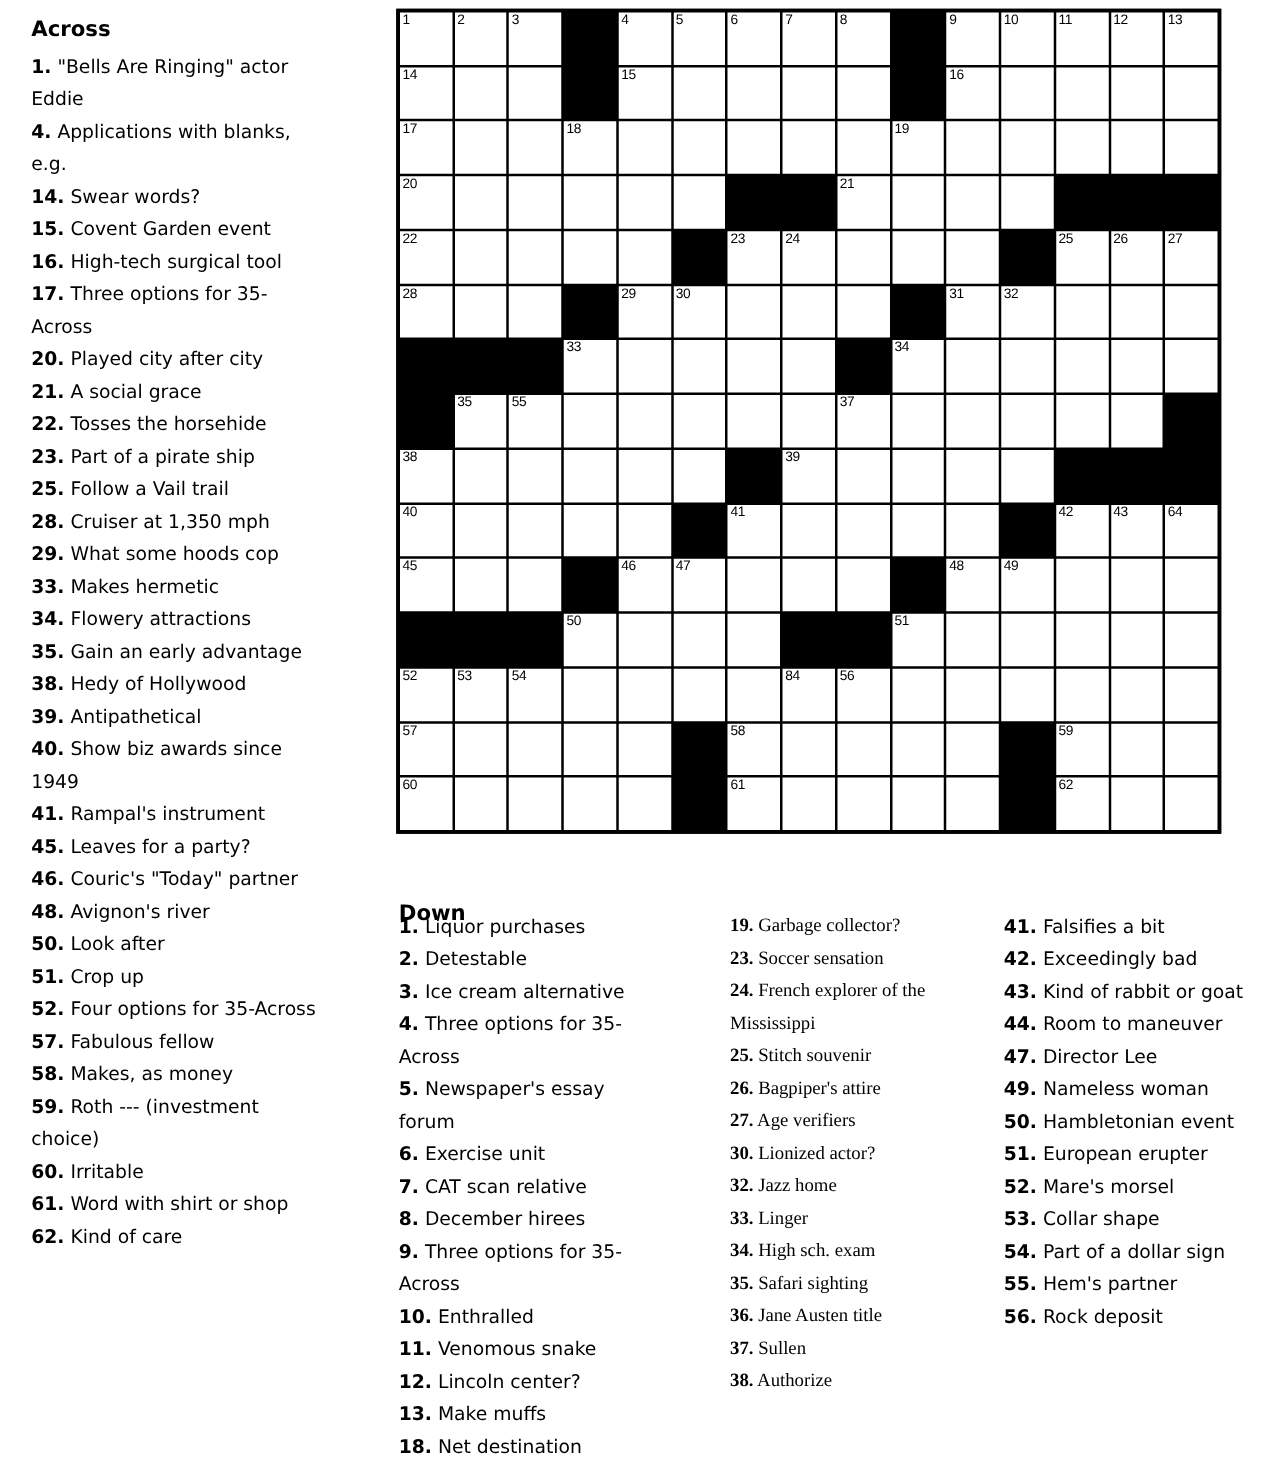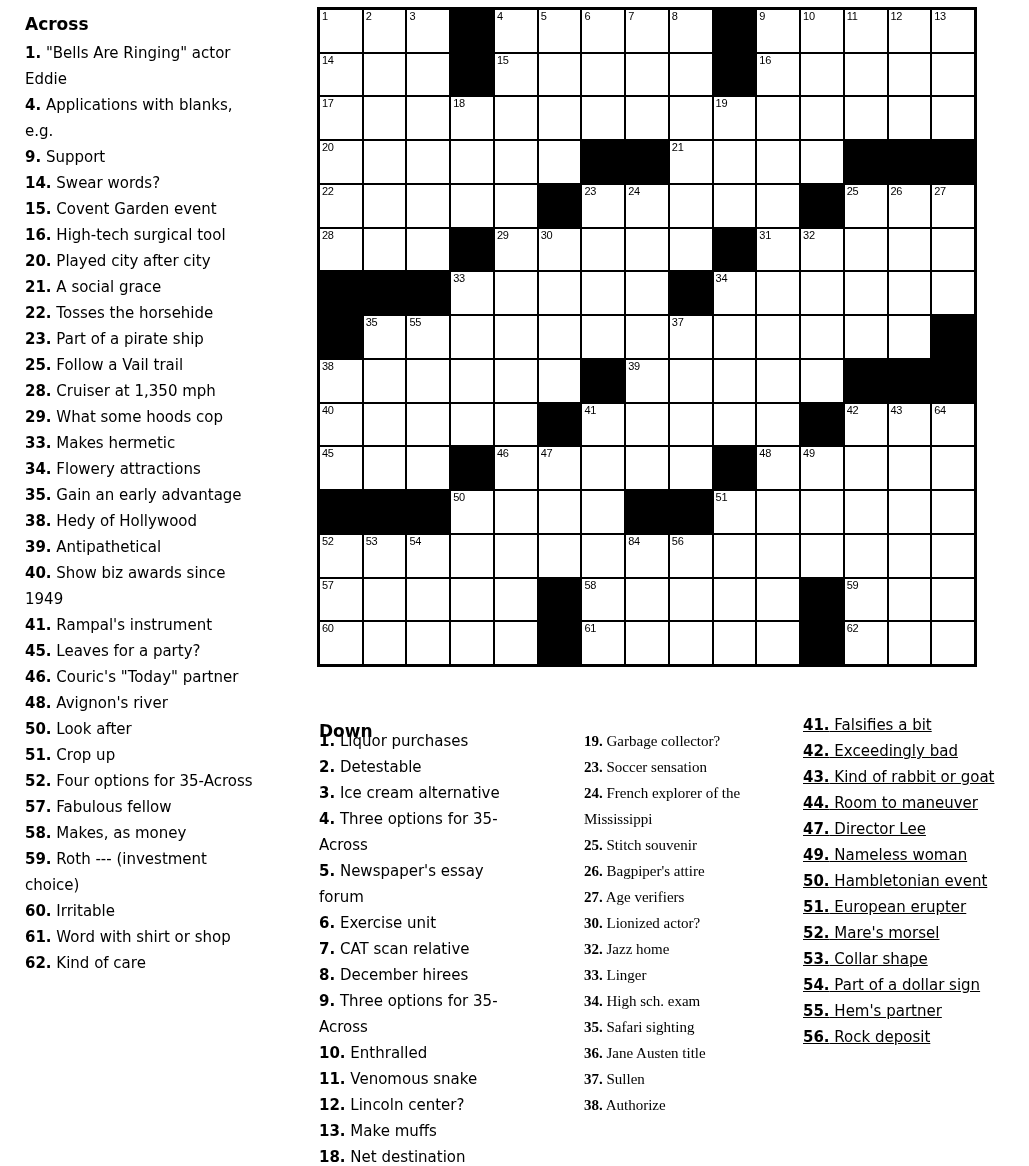--- a/index.html
+++ b/index.html
@@ -13,21 +13,21 @@
   .heading {
     position:absolute;
     font-size:17px; font-weight:bold; line-height:20px;
   }
   #across-heading { left:25px; top:14px; }
   #down-heading  { left:319px; top:721px; }
   .clue-list { position:absolute; }
   #across-list { left:25px;  top:40px;  width:228px; }
   #down-col-0  { left:319px; top:728px; width:196px; }
   #down-col-1  { left:584px; top:728px; width:172px;font-family:Liberation Serif, serif; }
-  #down-col-2  { left:803px; top:712px; width:214px;text-decoration:underline; }
+  #down-col-2  { left:803px; top:728px; width:214px; }
   .clue { font-size:15px; line-height:26px; }
   .clue b { font-weight:bold; }
   .grid {
     position:absolute; left:317px; top:7px;
     width:660px; height:660px;
     border:3px solid #000; background:#000;
     display:grid;
     grid-template-columns:repeat(15,1fr);
     grid-template-rows:repeat(15,1fr);
     gap:2px;
@@ -44,24 +44,24 @@
 </head>
 <body>
 
 <div class="page">
 
   <h2 class="heading" id="across-heading">Across</h2>
 
   <div class="clue-list" id="across-list">
       <div class="clue"><b>1.</b> "Bells Are Ringing" actor Eddie</div>
       <div class="clue"><b>4.</b> Applications with blanks, e.g.</div>
-      <div class="clue"><b>9.</b> Support</div>
       <div class="clue"><b>14.</b> Swear words?</div>
       <div class="clue"><b>15.</b> Covent Garden event</div>
       <div class="clue"><b>16.</b> High-tech surgical tool</div>
+      <div class="clue"><b>17.</b> Three options for 35-Across</div>
       <div class="clue"><b>20.</b> Played city after city</div>
       <div class="clue"><b>21.</b> A social grace</div>
       <div class="clue"><b>22.</b> Tosses the horsehide</div>
       <div class="clue"><b>23.</b> Part of a pirate ship</div>
       <div class="clue"><b>25.</b> Follow a Vail trail</div>
       <div class="clue"><b>28.</b> Cruiser at 1,350 mph</div>
       <div class="clue"><b>29.</b> What some hoods cop</div>
       <div class="clue"><b>33.</b> Makes hermetic</div>
       <div class="clue"><b>34.</b> Flowery attractions</div>
       <div class="clue"><b>35.</b> Gain an early advantage</div>

